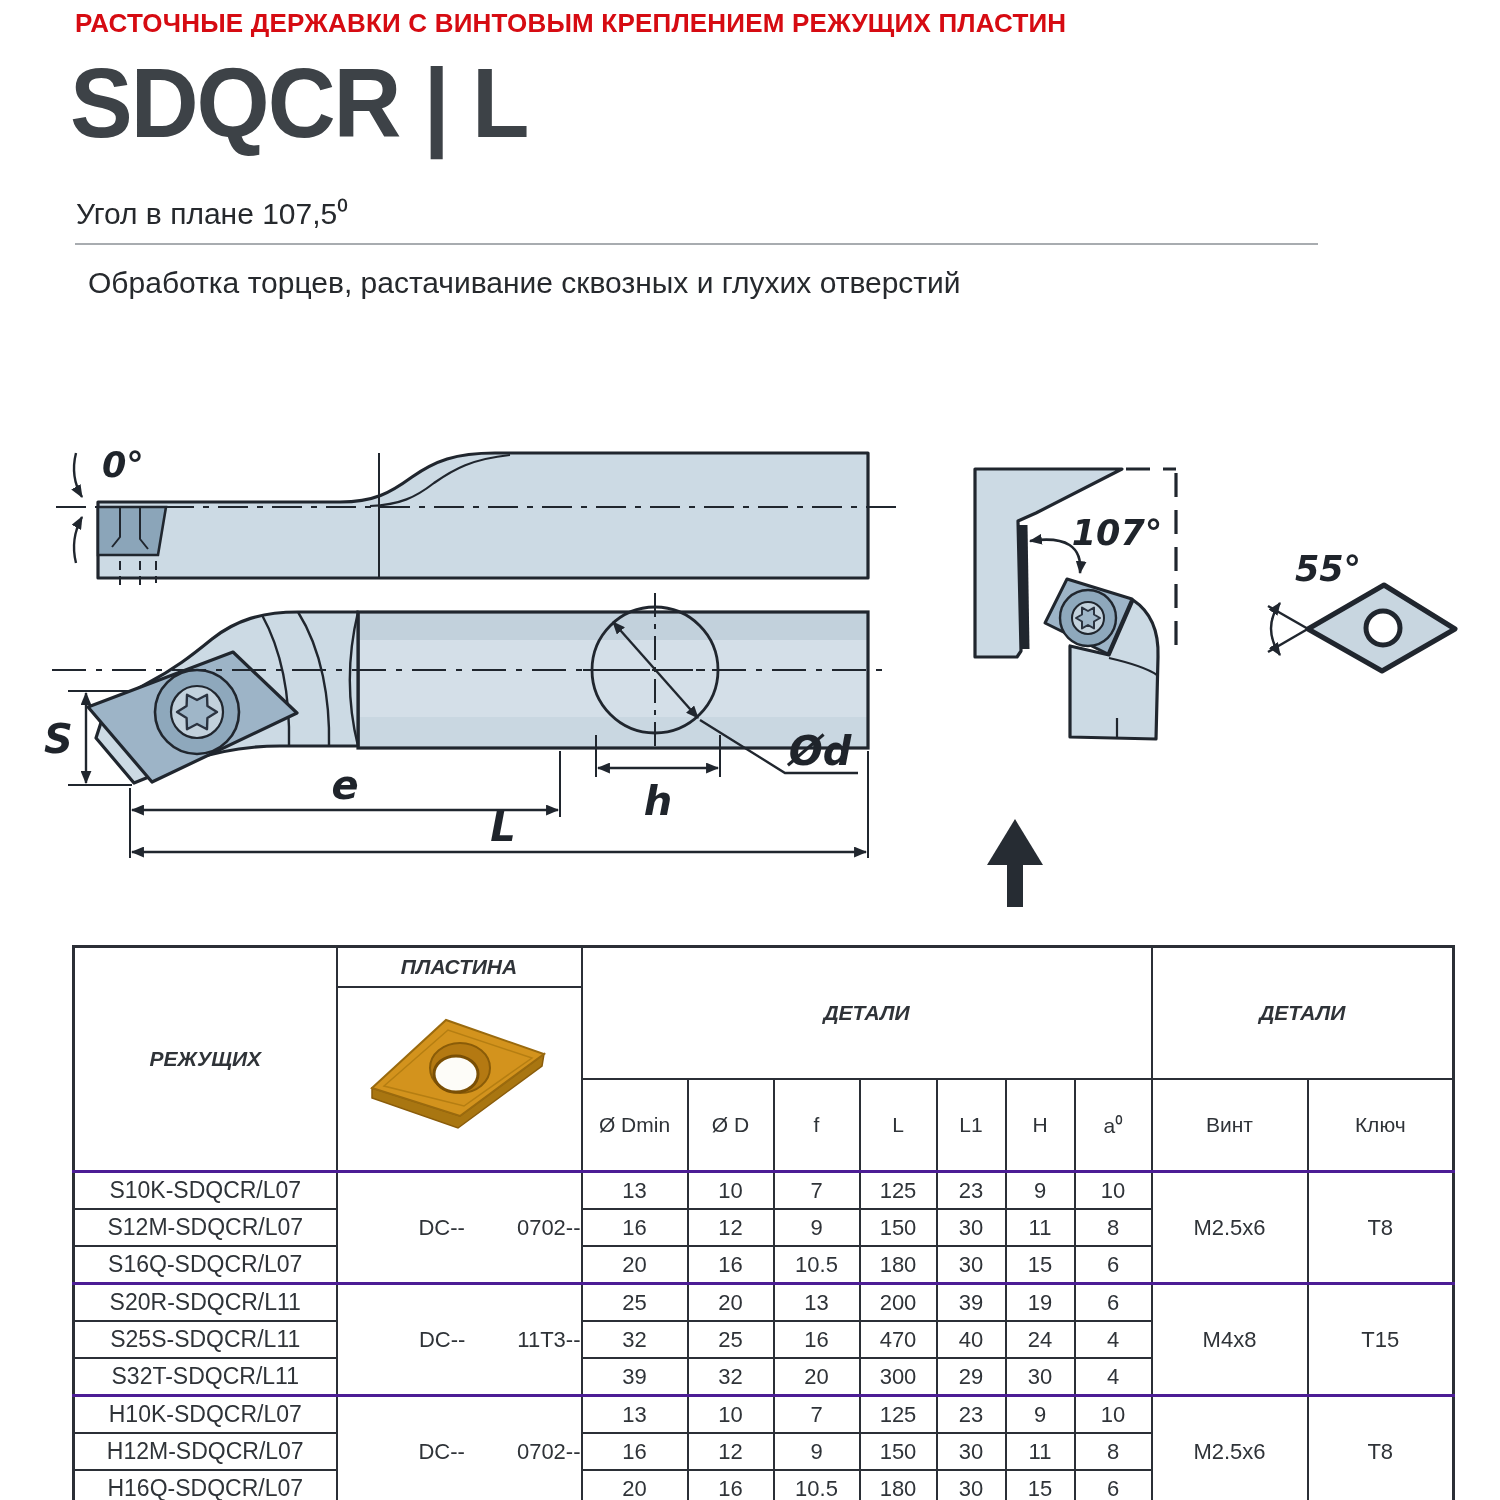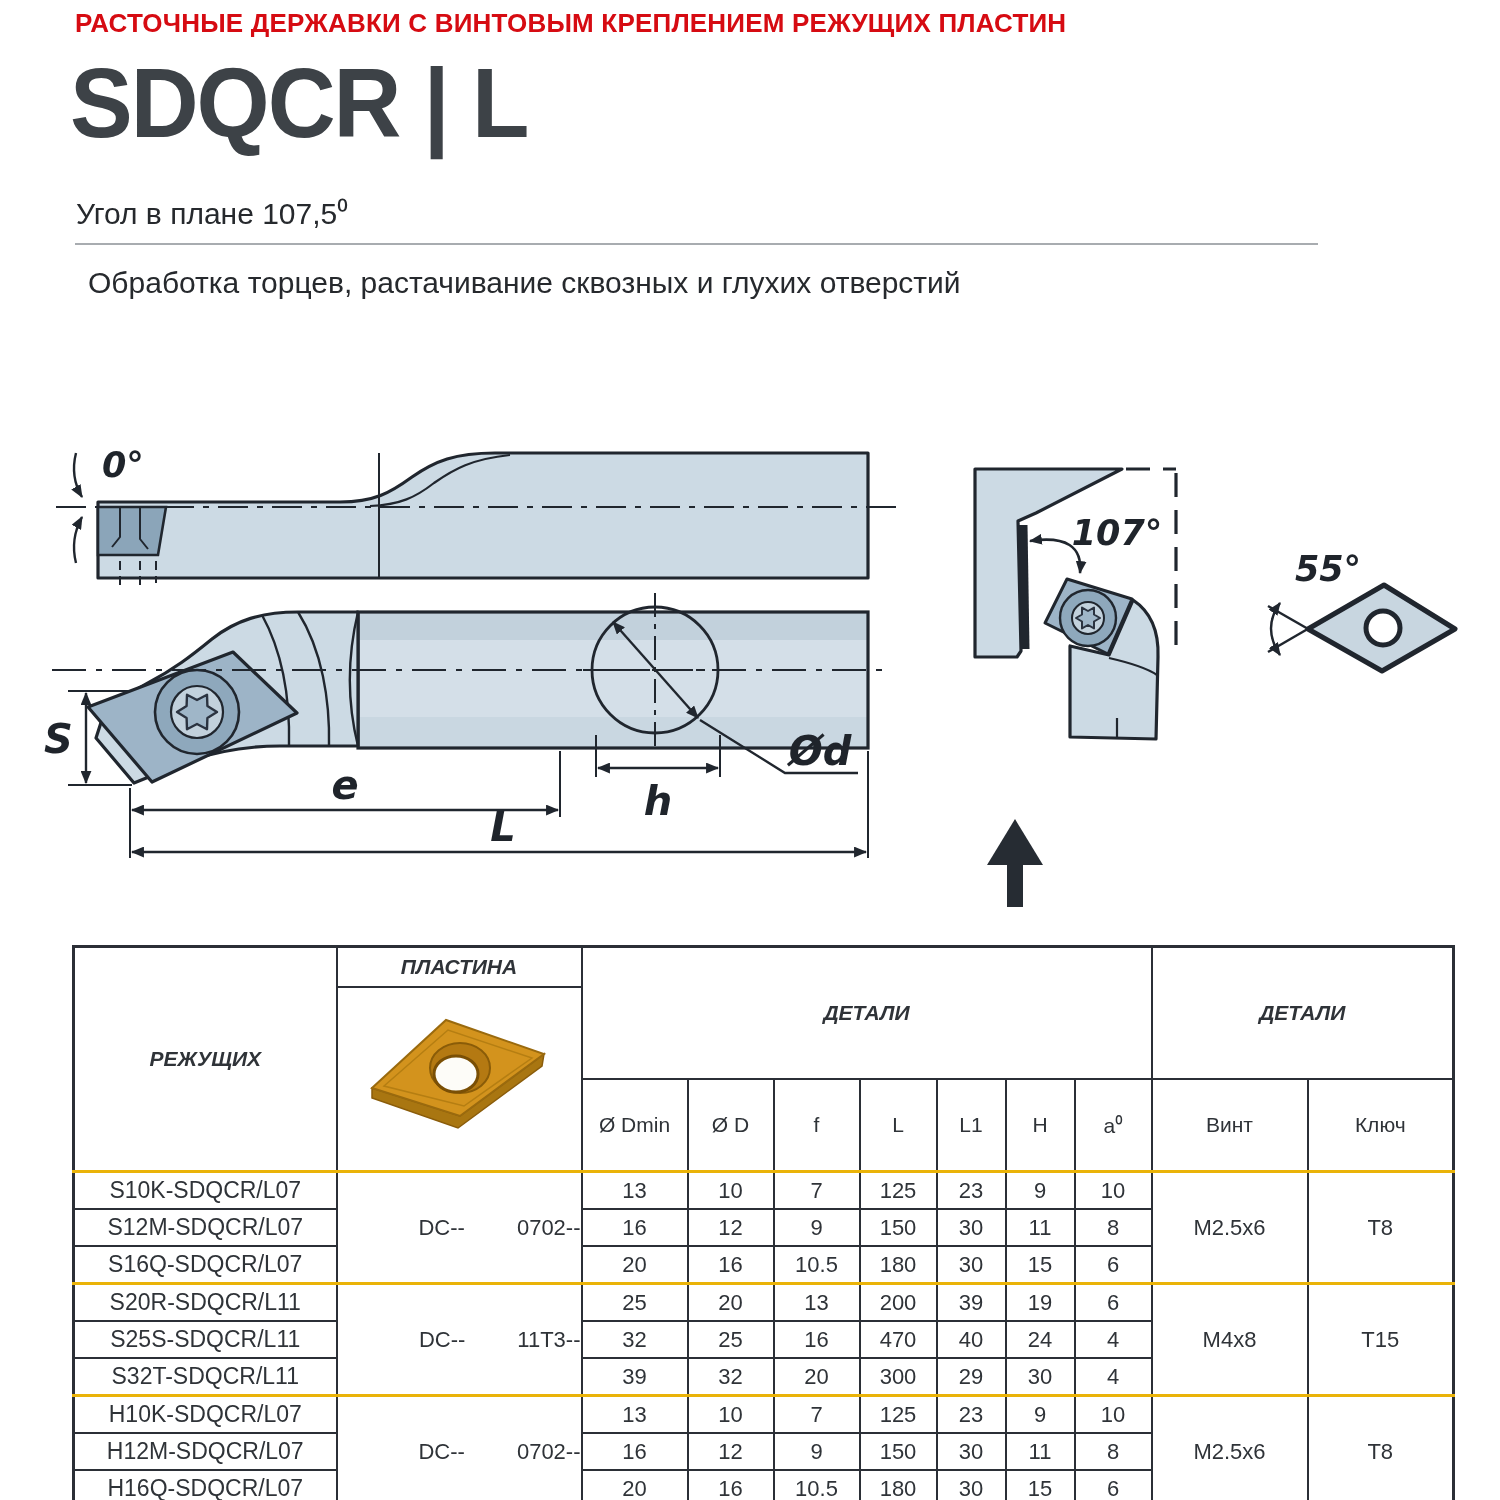--- a/index.html
+++ b/index.html
@@ -41,21 +41,21 @@
     border:2px solid #2b2f36; text-align:center; vertical-align:middle;
     padding:0; color:#2f3338; overflow:hidden;
   }
   .h-group{ font-size:21px; font-weight:700;font-style:italic; }
   .h-sub{ font-size:21px; font-weight:400; }
   .row-a{ height:40px; }
   .row-b{ height:92px; }
   .row-c{ height:93px; }
   .t-body td{ height:35px; font-size:22px; font-weight:400; }
   .t-body td.model{ font-size:23px; }
-  .t-body tr.gs td{ border-top:3px solid #eab308; }
+  .t-body tr.gs td{ border-top:3px solid #4c1d95; }
   .plate-code{ font-size:23px; }
   .plate-code .pc-wrap{ display:flex; justify-content:flex-end; gap:52px; }
   .c-plate-img{ background:#ffffff; }
 </style>
 </head>
 <body>
 
 <div id="stage">
 
   <div class="kicker">РАСТОЧНЫЕ ДЕРЖАВКИ С ВИНТОВЫМ КРЕПЛЕНИЕМ РЕЖУЩИХ ПЛАСТИН</div>

